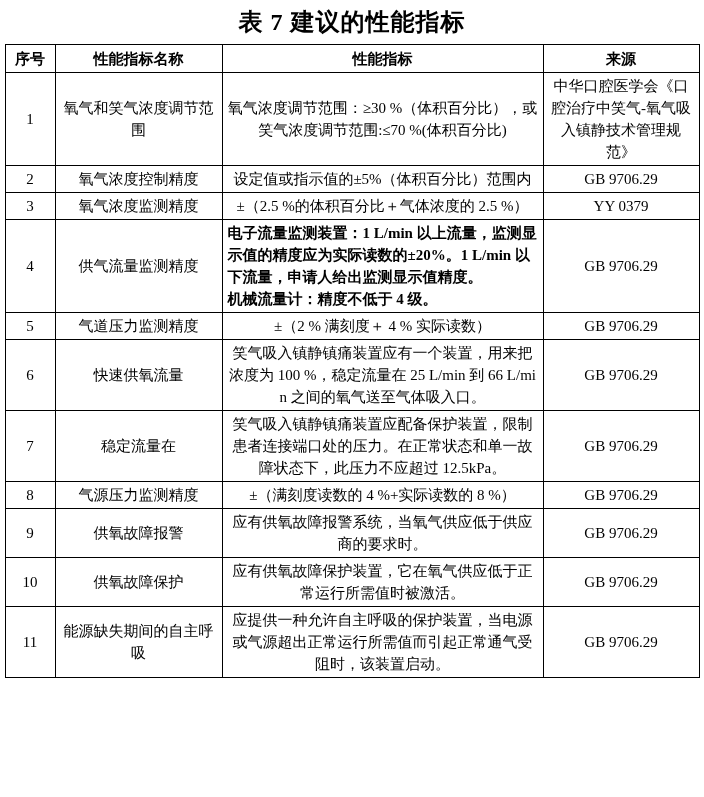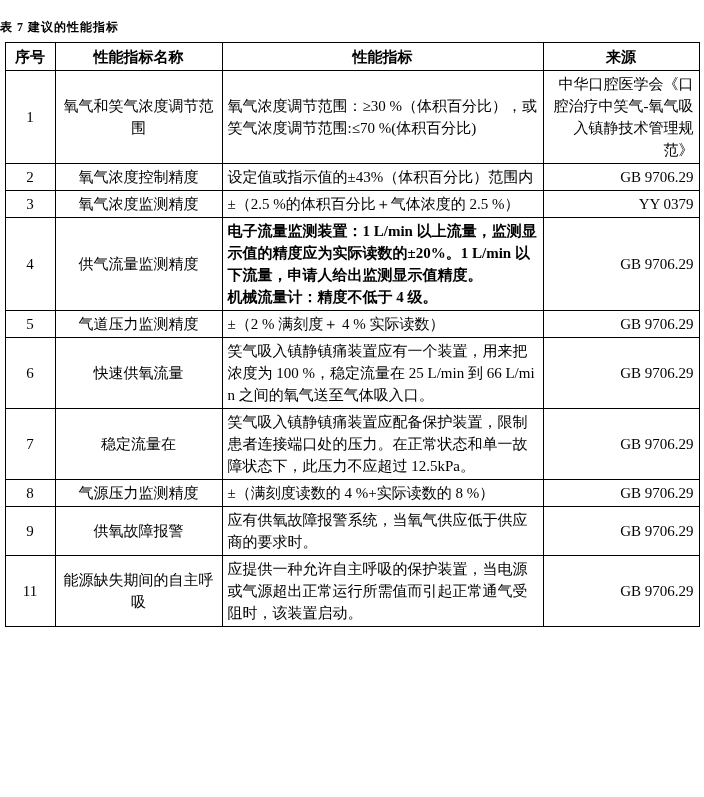--- a/index.html
+++ b/index.html
@@ -11,23 +11,24 @@
     position: relative;
     width: 704px;
     height: 797px;
     background: #ffffff;
     color: #000000;
     font-family: "Liberation Serif", "DejaVu Serif", serif;
     overflow: hidden;
     box-sizing: border-box;
   }
   .title {
-    font-size: 12px;
+    text-align: center;
+    font-size: 24px;
     font-weight: bold;
-    padding-top: 19px;
+    padding-top: 6px;
     letter-spacing: 1px;
   }
   table.perf {
     border-collapse: collapse;
     table-layout: fixed;
     width: 694px;
     margin: 6px auto 0 auto;
   }
   table.perf th,
   table.perf td {
@@ -47,28 +48,29 @@
     margin-left: 44px;
   }
   td.c-no {
     text-align: center;
   }
   td.c-name {
     text-align: center;
     margin-top: 37px;
   }
   td.c-spec {
+    text-align: center;
     white-space: pre-wrap;
   }
   td.c-spec.align-left {
     text-align: left;
     font-weight: bold;
   }
   td.c-src {
-    text-align: right;
+    text-align: center;
     white-space: pre-wrap;
   }
 </style>
 </head>
 <body>
 
 <div class="page">
   <div class="title">表 7 建议的性能指标</div>
   <table class="perf">
     <colgroup>
@@ -90,21 +92,21 @@
     <td class="c-no">1</td>
     <td class="c-name">氧气和笑气浓度调节范围</td>
     <td class="c-spec">氧气浓度调节范围：≥30 %（体积百分比），或
 笑气浓度调节范围:≤70 %(体积百分比)</td>
     <td class="c-src">中华口腔医学会《口腔治疗中笑气-氧气吸入镇静技术管理规范》</td>
   </tr>
 
   <tr>
     <td class="c-no">2</td>
     <td class="c-name">氧气浓度控制精度</td>
-    <td class="c-spec">设定值或指示值的±43%（体积百分比）范围内</td>
+    <td class="c-spec">设定值或指示值的±5%（体积百分比）范围内</td>
     <td class="c-src">GB 9706.29</td>
   </tr>
 
   <tr>
     <td class="c-no">3</td>
     <td class="c-name">氧气浓度监测精度</td>
     <td class="c-spec">±（2.5 %的体积百分比＋气体浓度的 2.5 %）</td>
     <td class="c-src">YY 0379</td>
   </tr>
 
@@ -144,20 +146,26 @@
     <td class="c-src">GB 9706.29</td>
   </tr>
 
   <tr>
     <td class="c-no">9</td>
     <td class="c-name">供氧故障报警</td>
     <td class="c-spec">应有供氧故障报警系统，当氧气供应低于供应商的要求时。</td>
     <td class="c-src">GB 9706.29</td>
   </tr>
 
+  <tr>
+    <td class="c-no">10</td>
+    <td class="c-name">供氧故障保护</td>
+    <td class="c-spec">应有供氧故障保护装置，它在氧气供应低于正常运行所需值时被激活。</td>
+    <td class="c-src">GB 9706.29</td>
+  </tr>
 
   <tr>
     <td class="c-no">11</td>
     <td class="c-name">能源缺失期间的自主呼吸</td>
     <td class="c-spec">应提供一种允许自主呼吸的保护装置，当电源或气源超出正常运行所需值而引起正常通气受阻时，该装置启动。</td>
     <td class="c-src">GB 9706.29</td>
   </tr>
 </tbody>
   </table>
 </div>

